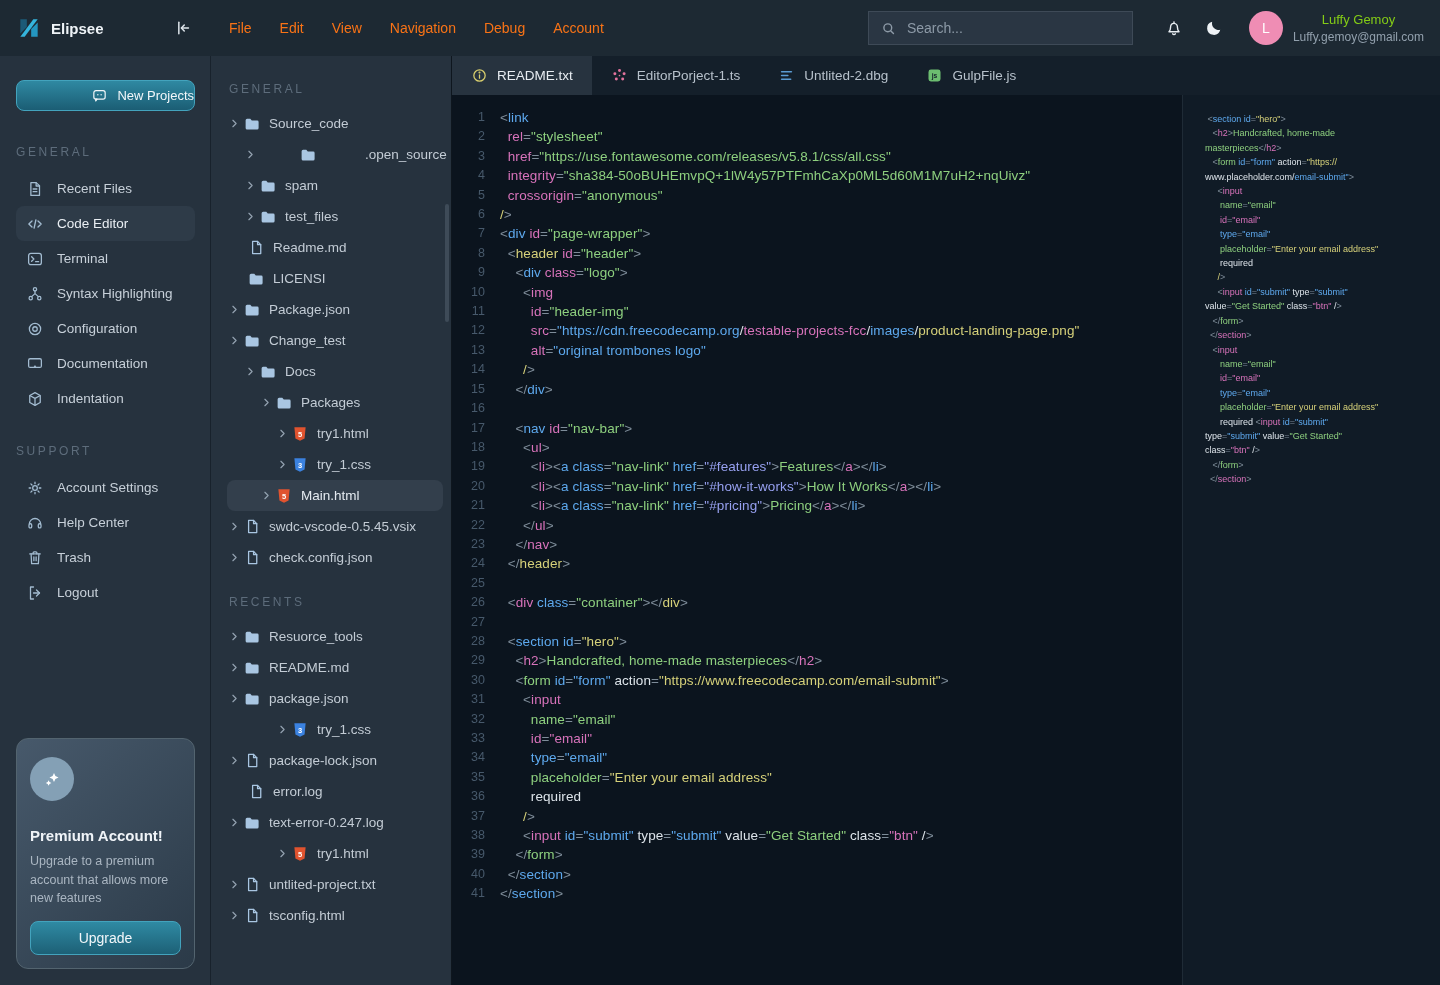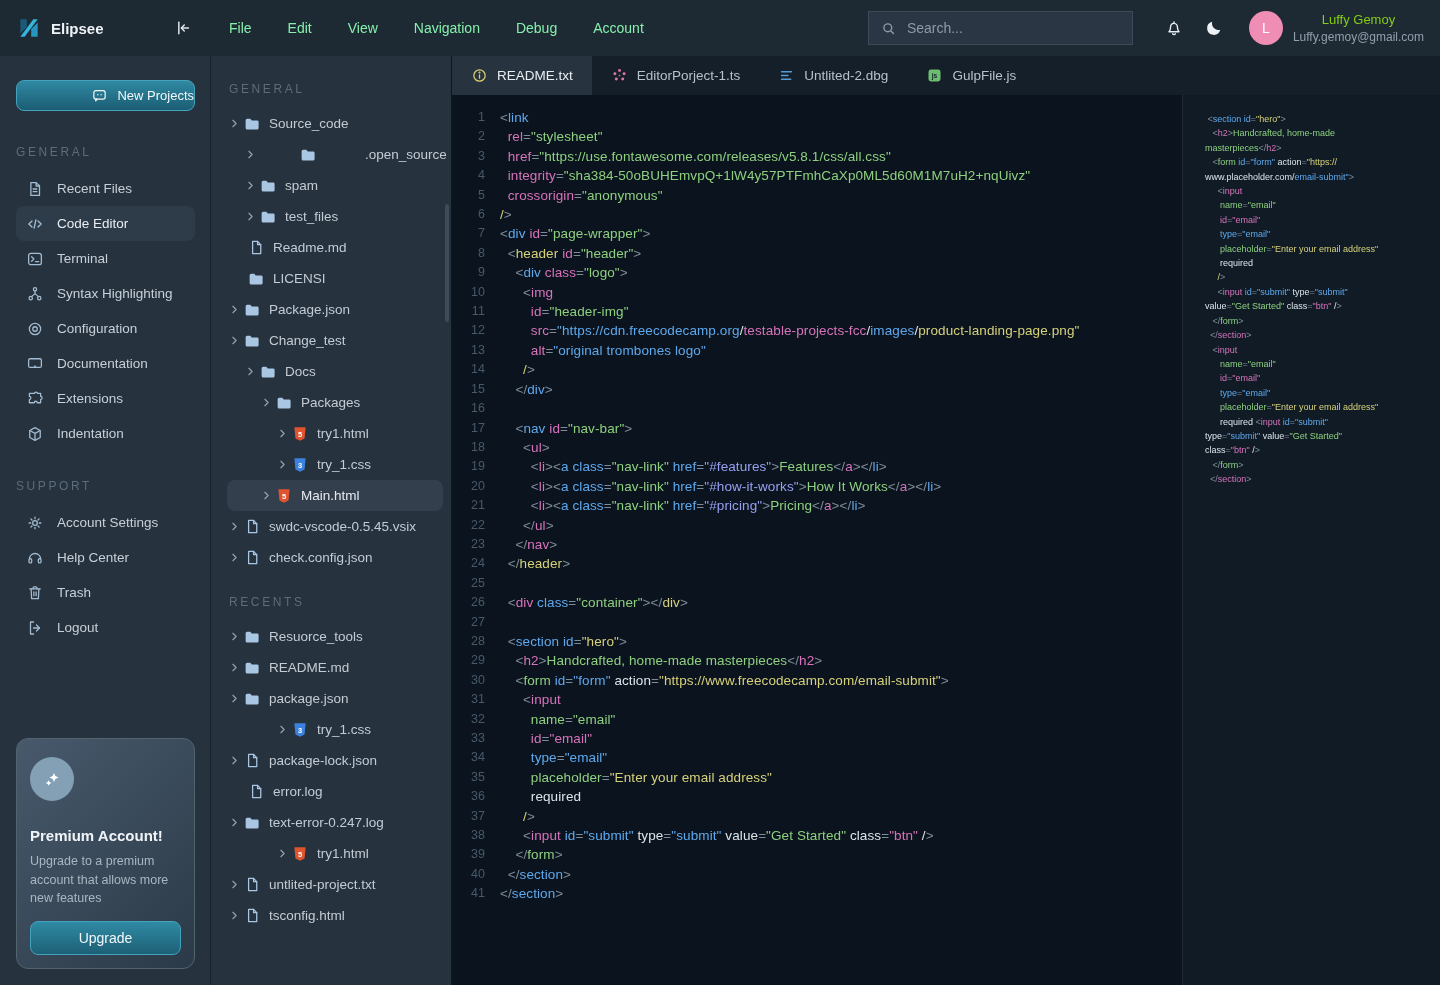--- a/index.html
+++ b/index.html
@@ -5,21 +5,21 @@
   * { box-sizing: border-box; }
   html,body { margin:0; padding:0; background:#0d151d; }
   body { font-family:"Liberation Sans", sans-serif; -webkit-font-smoothing:antialiased; }
   .app { width:1440px; height:985px; display:flex; flex-direction:column; background:#1d2933; color:#dfe6ec; overflow:hidden; position:relative; }
 
   
   .topbar { height:56px; flex:0 0 56px; display:flex; align-items:center; background:#1d2933; }
   .brand { width:211px; flex:0 0 211px; display:flex; align-items:center; padding:0 16px; }
   .brand-name { font-size:15px; font-weight:bold; color:#eef3f7; margin-left:9px; flex:1; }
   .collapse-btn { width:24px; height:24px; display:flex; align-items:center; justify-content:center; cursor:pointer; }
-  .menu { display:flex; gap:36px; margin-left:18px; font-size:14px; color:#86efac; }
+  .menu { display:flex; gap:28px; margin-left:18px; font-size:14px; color:#f97316; }
   .menu-item { cursor:pointer; }
   .top-right { margin-left:auto; display:flex; align-items:center; padding-right:16px; }
   .search { width:265px; height:34px; background:#2a3643; border:1px solid #3e4a57; border-radius:0; display:flex; align-items:center; padding:0 11px; gap:8px; }
   .search input { background:transparent; border:none; outline:none; color:#cfd7de; font-size:14px; width:100%; font-family:inherit; }
   .search input::placeholder { color:#8d9aa7; }
   .icon-btn { width:26px; height:26px; display:flex; align-items:center; justify-content:center; cursor:pointer; }
   .bell-wrap { margin-left:28px; }
   .moon-wrap { margin-left:14px; }
   .user { display:flex; align-items:center; gap:10px; margin-left:22px; cursor:pointer; }
   .avatar { width:34px; height:34px; border-radius:50%; background:#ef8db4; color:#fff; display:flex; align-items:center; justify-content:center; font-size:14px; flex:none; }
@@ -206,28 +206,20 @@
               <span class="side-text">Configuration</span>
             </div>
             <div class="side-item">
               <span class="icon">
                 <svg width="18" height="18" viewBox="0 0 24 24" fill="none" stroke="#a3bcd1" stroke-width="1.7" stroke-linecap="round" stroke-linejoin="round">
                   <rect x="3.5" y="5" width="17" height="11.5" rx="2"></rect>
                   <path d="M12 13.2l2.2 3.3h-4.4z" fill="#a3bcd1" stroke="none"></path>
                 </svg>
               </span>
               <span class="side-text">Documentation</span>
-            </div>
-            <div class="side-item">
-              <span class="icon">
-                <svg width="18" height="18" viewBox="0 0 24 24" fill="none" stroke="#a3bcd1" stroke-width="1.7" stroke-linejoin="round">
-                  <path d="M9.5 4.5h2a2 1.8 0 1 1 4 0h4v4a2 2 0 1 1 0 4v4.5h-4.5a2 2 0 1 0-4 0H4.5V12.5a2 2 0 1 0 0-4v-4h5z"></path>
-                </svg>
-              </span>
-              <span class="side-text">Extensions</span>
             </div>
             <div class="side-item">
               <span class="icon">
                 <svg width="18" height="18" viewBox="0 0 24 24" fill="none" stroke="#a3bcd1" stroke-width="1.7" stroke-linejoin="round">
                   <path d="M12 3.5l7 3.8v9.4l-7 3.8-7-3.8V7.3z"></path>
                   <path d="M5 7.3l7 3.8 7-3.8M12 11.1v9.4"></path>
                 </svg>
               </span>
               <span class="side-text">Indentation</span>
             </div>

